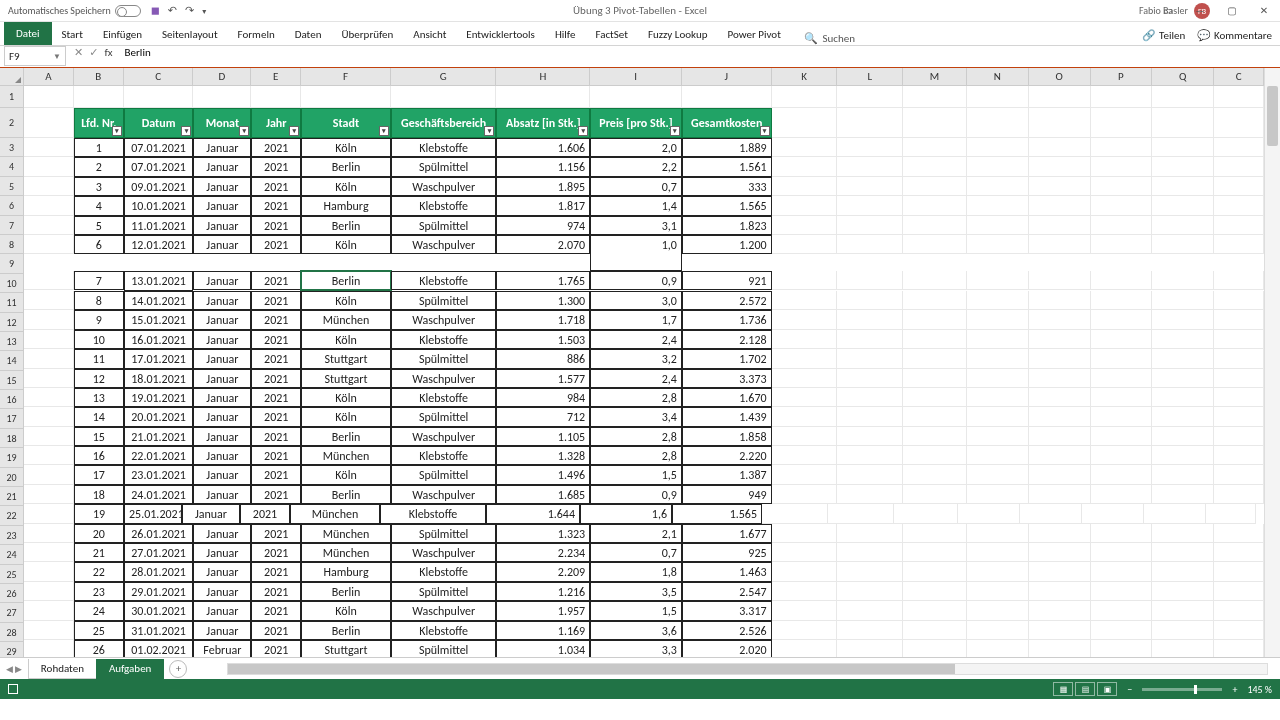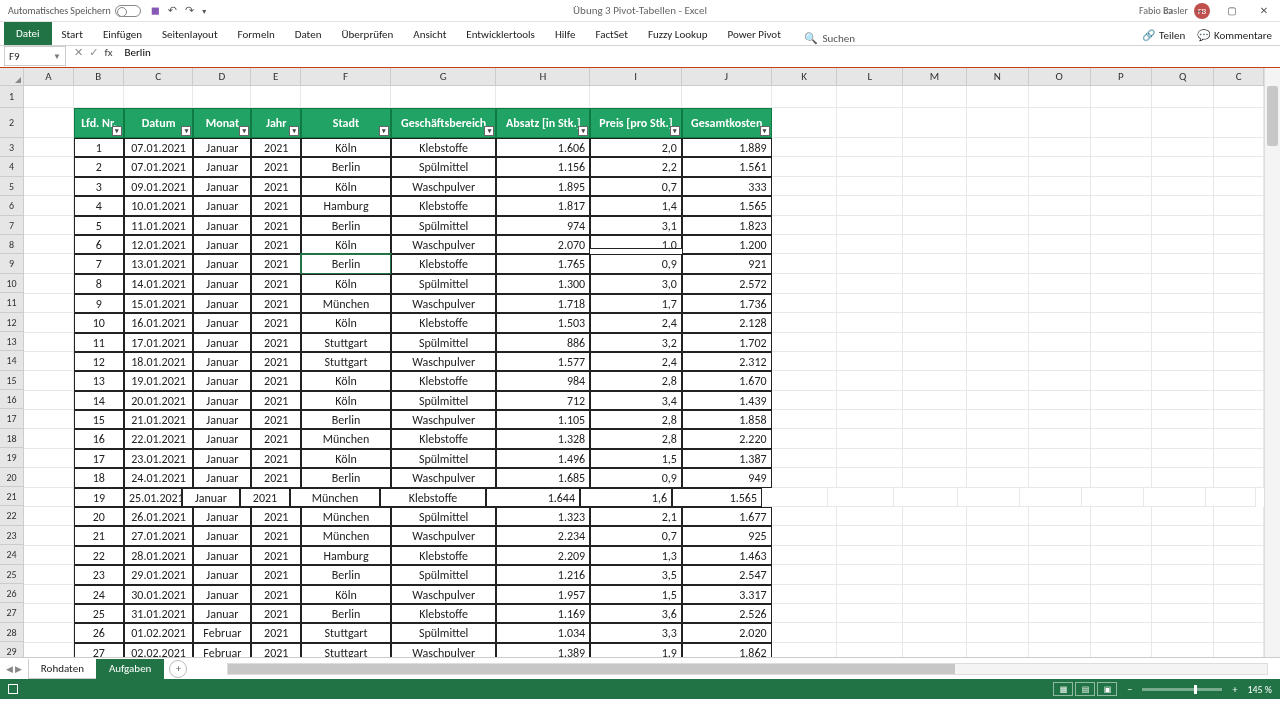--- a/index.html
+++ b/index.html
@@ -342,21 +342,21 @@
       </div>
       <div class="row">
         <div class="cell" style="width: 50px; height: 19.4px;"></div>
         <div class="cell tbl-cell tcenter" style="width: 50px; height: 19.4px;">6</div>
         <div class="cell tbl-cell tcenter" style="width: 70px; height: 19.4px;">12.01.2021</div>
         <div class="cell tbl-cell tcenter" style="width: 58px; height: 19.4px;">Januar</div>
         <div class="cell tbl-cell tcenter" style="width: 50px; height: 19.4px;">2021</div>
         <div class="cell tbl-cell tcenter" style="width: 90px; height: 19.4px;">Köln</div>
         <div class="cell tbl-cell tcenter" style="width: 106px; height: 19.4px;">Waschpulver</div>
         <div class="cell tbl-cell tright" style="width: 94px; height: 19.4px;">2.070</div>
-        <div class="cell tbl-cell tright" style="width: 92px; height: 14px;">1,0</div>
+        <div class="cell tbl-cell tright" style="width: 92px; height: 36px;">1,0</div>
         <div class="cell tbl-cell tright" style="width: 90px; height: 19.4px;">1.200</div>
         <div class="cell" style="width: 66px; height: 19.4px;"></div>
         <div class="cell" style="width: 66px; height: 19.4px;"></div>
         <div class="cell" style="width: 64px; height: 19.4px;"></div>
         <div class="cell" style="width: 62px; height: 19.4px;"></div>
         <div class="cell" style="width: 62px; height: 19.4px;"></div>
         <div class="cell" style="width: 62px; height: 19.4px;"></div>
         <div class="cell" style="width: 62px; height: 19.4px;"></div>
         <div class="cell" style="width: 50px; height: 19.4px;"></div>
       </div>
@@ -463,21 +463,21 @@
       <div class="row">
         <div class="cell" style="width: 50px; height: 19.4px;"></div>
         <div class="cell tbl-cell tcenter" style="width: 50px; height: 19.4px;">12</div>
         <div class="cell tbl-cell tcenter" style="width: 70px; height: 19.4px;">18.01.2021</div>
         <div class="cell tbl-cell tcenter" style="width: 58px; height: 19.4px;">Januar</div>
         <div class="cell tbl-cell tcenter" style="width: 50px; height: 19.4px;">2021</div>
         <div class="cell tbl-cell tcenter" style="width: 90px; height: 19.4px;">Stuttgart</div>
         <div class="cell tbl-cell tcenter" style="width: 106px; height: 19.4px;">Waschpulver</div>
         <div class="cell tbl-cell tright" style="width: 94px; height: 19.4px;">1.577</div>
         <div class="cell tbl-cell tright" style="width: 92px; height: 19.4px;">2,4</div>
-        <div class="cell tbl-cell tright" style="width: 90px; height: 19.4px;">2.312</div>
+        <div class="cell tbl-cell tright" style="width: 90px; height: 19.4px;">3.373</div>
         <div class="cell" style="width: 66px; height: 19.4px;"></div>
         <div class="cell" style="width: 66px; height: 19.4px;"></div>
         <div class="cell" style="width: 64px; height: 19.4px;"></div>
         <div class="cell" style="width: 62px; height: 19.4px;"></div>
         <div class="cell" style="width: 62px; height: 19.4px;"></div>
         <div class="cell" style="width: 62px; height: 19.4px;"></div>
         <div class="cell" style="width: 62px; height: 19.4px;"></div>
         <div class="cell" style="width: 50px; height: 19.4px;"></div>
       </div>
       <div class="row">
@@ -662,21 +662,21 @@
       </div>
       <div class="row">
         <div class="cell" style="width: 50px; height: 19.4px;"></div>
         <div class="cell tbl-cell tcenter" style="width: 50px; height: 19.4px;">22</div>
         <div class="cell tbl-cell tcenter" style="width: 70px; height: 19.4px;">28.01.2021</div>
         <div class="cell tbl-cell tcenter" style="width: 58px; height: 19.4px;">Januar</div>
         <div class="cell tbl-cell tcenter" style="width: 50px; height: 19.4px;">2021</div>
         <div class="cell tbl-cell tcenter" style="width: 90px; height: 19.4px;">Hamburg</div>
         <div class="cell tbl-cell tcenter" style="width: 106px; height: 19.4px;">Klebstoffe</div>
         <div class="cell tbl-cell tright" style="width: 94px; height: 19.4px;">2.209</div>
-        <div class="cell tbl-cell tright" style="width: 92px; height: 19.4px;">1,3</div>
+        <div class="cell tbl-cell tright" style="width: 92px; height: 19.4px;">1,8</div>
         <div class="cell tbl-cell tright" style="width: 90px; height: 19.4px;">1.463</div>
         <div class="cell" style="width: 66px; height: 19.4px;"></div>
         <div class="cell" style="width: 66px; height: 19.4px;"></div>
         <div class="cell" style="width: 64px; height: 19.4px;"></div>
         <div class="cell" style="width: 62px; height: 19.4px;"></div>
         <div class="cell" style="width: 62px; height: 19.4px;"></div>
         <div class="cell" style="width: 62px; height: 19.4px;"></div>
         <div class="cell" style="width: 62px; height: 19.4px;"></div>
         <div class="cell" style="width: 50px; height: 19.4px;"></div>
       </div>

